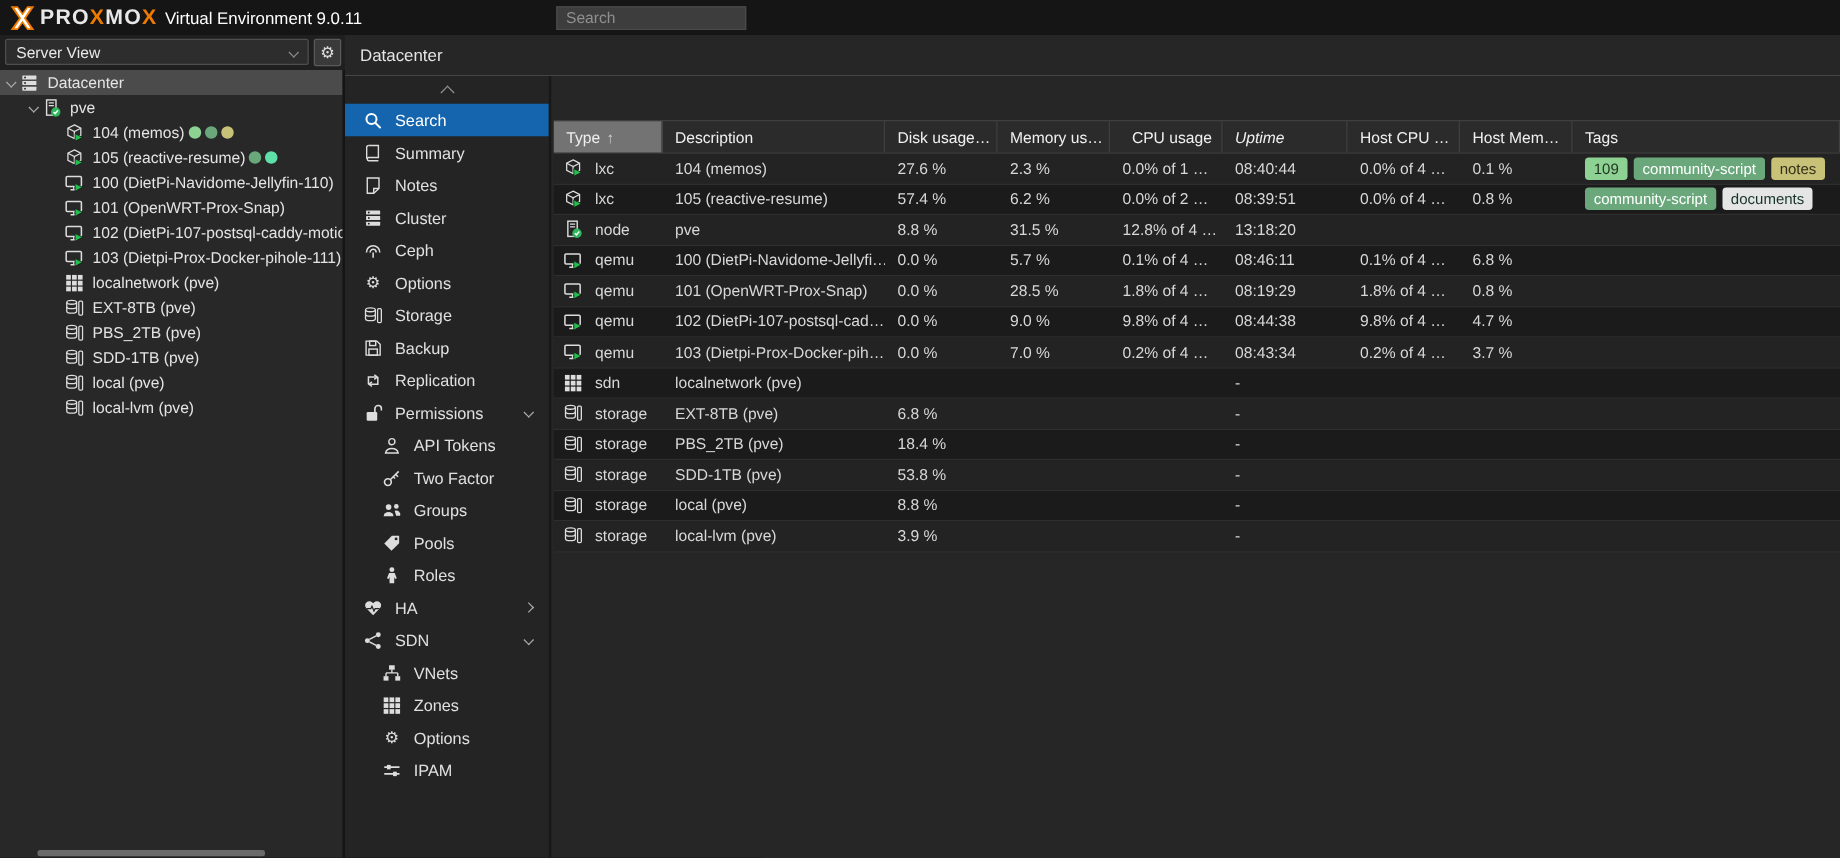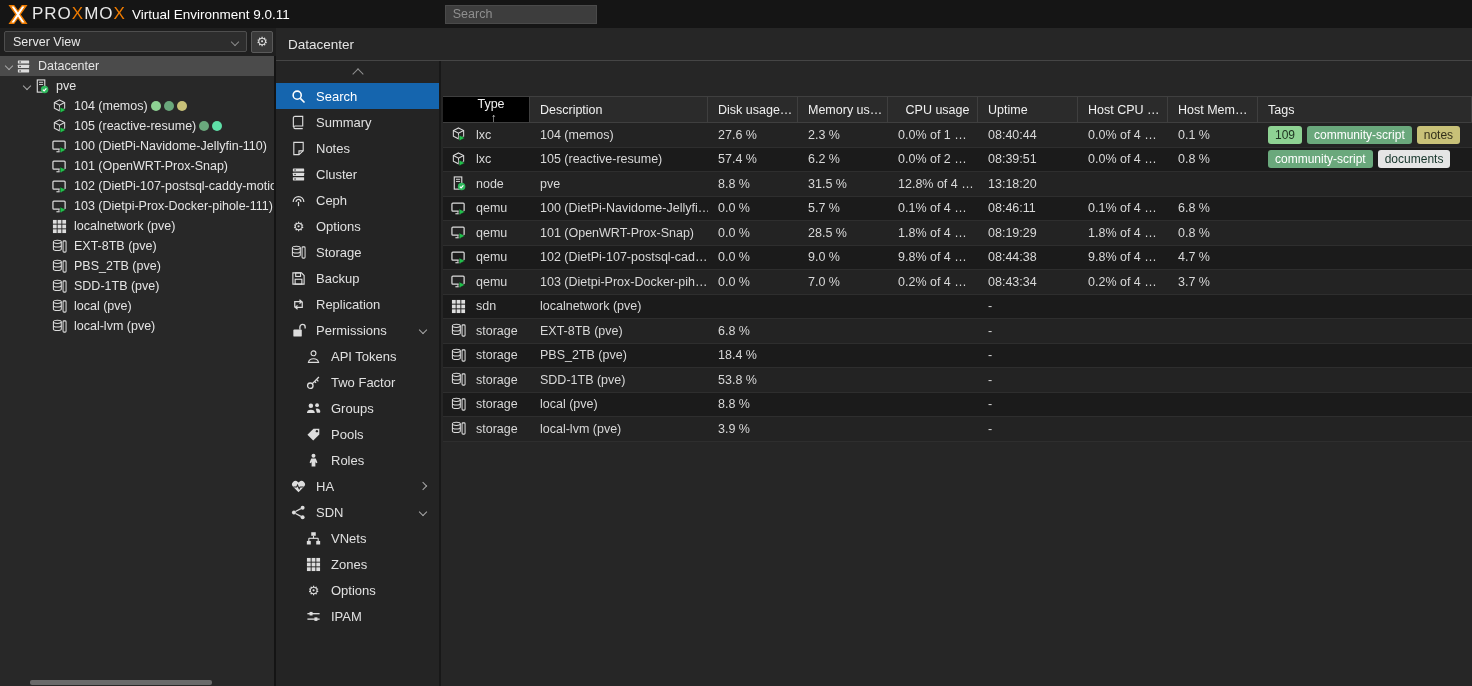--- a/index.html
+++ b/index.html
@@ -3,21 +3,21 @@
 <meta charset="utf-8">
 <style>
   * { box-sizing: border-box; margin: 0; padding: 0; }
   html,body { width:1472px; height:686px; overflow:hidden; background:#141414;
     font-family:"Liberation Sans", sans-serif; }
 
   
   #topbar { position:absolute; left:0; top:0; width:1472px; height:28px; background:#151515;
     display:flex; align-items:center; padding-left:6px; }
   .logo-mark { width:24px; height:21px; margin-right:2px; }
-  .logo-text { font-size:17px; font-weight:normal; letter-spacing:1px; color:#e8e8e8; }
+  .logo-text { font-size:17px; font-weight:bold; letter-spacing:1px; color:#e8e8e8; }
   .logo-text .seg-orange { color:#ee7b00; }
   .version { color:#ffffff; font-size:13.5px; margin-left:6px; margin-right:10px; }
   #top-search { width:152px; height:19px; background:#3d3d3d; border:1px solid #4a4a4a;
     color:#cfcfcf; font-size:12.5px; padding:0 7px; outline:none; margin-left:145px; }
   #top-search::placeholder { color:#8f8f8f; }
 
   
   #lp-header { position:absolute; left:0; top:28px; width:276px; height:28px; background:#1f1f1f; }
   .combo { position:absolute; left:4px; top:3px; width:243px; height:21px; background:#2d2d2d;
     border:1px solid #4e4e4e; border-radius:2px; display:flex; align-items:center; padding:0 8px; }
@@ -65,21 +65,21 @@
   .menu-item .mcaret { position:absolute; right:13px; top:10px; }
   .g { font-size:13px; color:#dddddd; line-height:1; font-family:"DejaVu Sans", sans-serif; }
 
   
   #grid-area { position:absolute; left:441px; top:61px; width:1031px; height:625px; background:#262626; }
   #ghead { position:absolute; left:2px; top:35px; width:1029px; height:27px; display:flex;
     background:#2b2b2b; border-top:1px solid #3f3f3f; border-bottom:1px solid #3f3f3f; }
   .hcell { height:100%; border-right:1px solid #3f3f3f; color:#f0f0f0; font-size:12.5px;
     display:flex; align-items:center; padding-left:10px; cursor:pointer; white-space:nowrap;
     overflow:hidden; }
-  .hcell.sorted { background:#000000;flex-direction:column; }
+  .hcell.sorted { background:#737373; }
   .sort-arrow { margin-left:5px; color:#cfcfcf; font-size:12px; }
   #gbody { position:absolute; left:2px; top:62px; width:1029px; }
   .grow { display:flex; height:24.5px; border-bottom:1px solid #2e2e2e; cursor:pointer; }
   .grow:nth-child(odd)  { background:#232323; }
   .grow:nth-child(even) { background:#1b1b1b; }
   .cell { height:100%; display:flex; align-items:center; padding-left:10px; color:#d8d8d8;
     font-size:12.5px; white-space:nowrap; overflow:hidden; flex:none; }
   .type-cell { padding-left:8px; }
   .type-cell .tico { width:18px; height:16px; display:inline-flex; align-items:center;
     margin-right:7px; flex:none; }
@@ -597,21 +597,21 @@
       </div>
       <div class="hcell" style="width: 90px;">
         <span>Disk usage…</span>
       </div>
       <div class="hcell" style="width: 90px;">
         <span>Memory us…</span>
       </div>
       <div class="hcell" style="width: 90px; justify-content: center;">
         <span>CPU usage</span>
       </div>
-      <div class="hcell" style="width: 100px;">
+      <div class="hcell" style="width: 100px; font-style: italic;">
         <span>Uptime</span>
       </div>
       <div class="hcell" style="width: 90px;">
         <span>Host CPU …</span>
       </div>
       <div class="hcell" style="width: 90px;">
         <span>Host Mem…</span>
       </div>
       <div class="hcell" style="flex: 1 1 0%;">
         <span>Tags</span>

